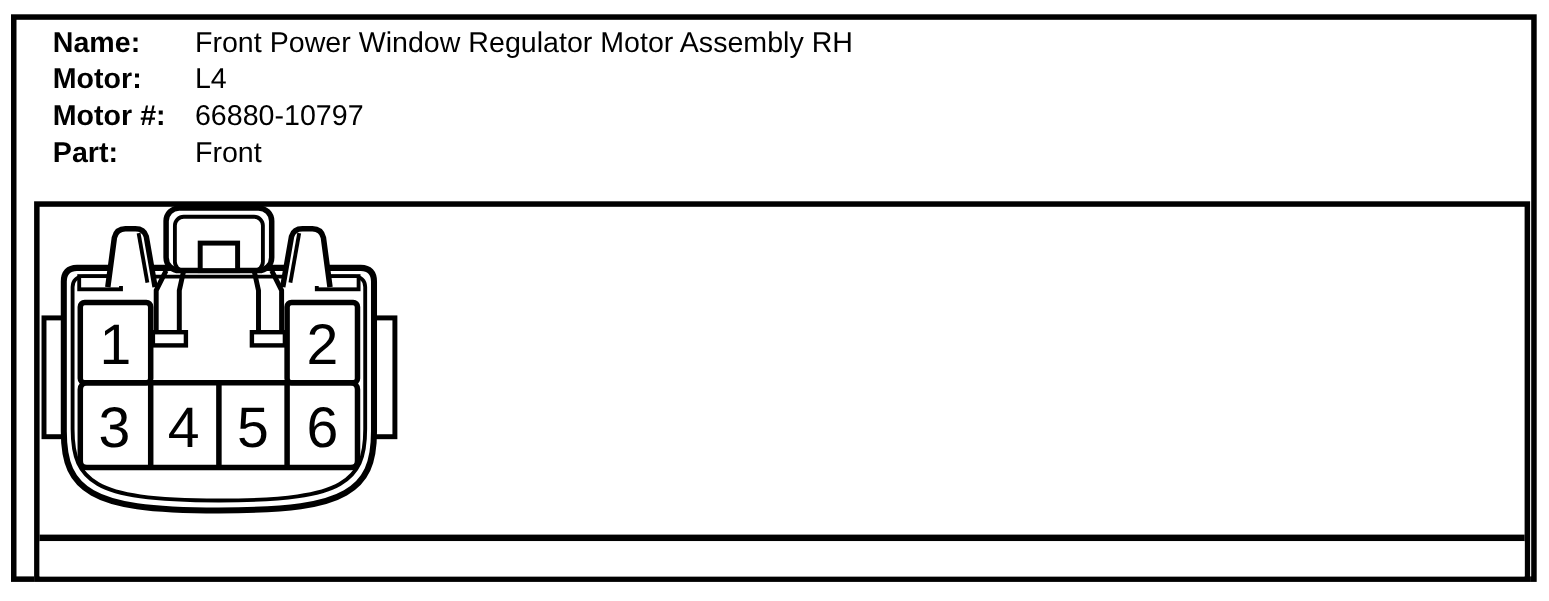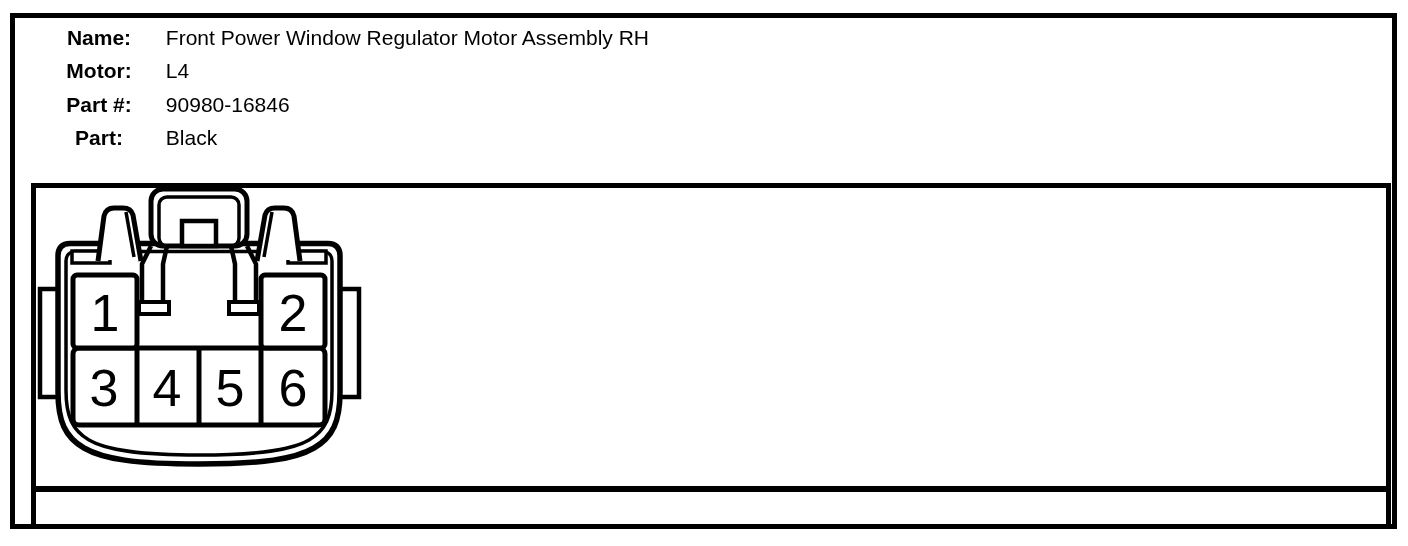--- a/index.html
+++ b/index.html
@@ -23,26 +23,25 @@
     width: 1387px; height: 516px;
     border: 5px solid #000000;
   }
   .header-fields {
     position: absolute;
     left: 38px; top: 27px;
     width: 1300px;
   }
   .field-row {
     position: absolute;
-    left: 0;
+    left: 10px;
     height: 24px;
     white-space: nowrap;
-    font-size: 21px;
+    font-size: 26px;
     line-height: 22px;
-    text-align: center;
   }
   .field-row.r0 { top: 0px; }
   .field-row.r1 { top: 33px; }
   .field-row.r2 { top: 67px; }
   .field-row.r3 { top: 100px; }
   .field-label {
     display: inline-block;
     width: 122px;
     font-weight: bold;
     letter-spacing: 0px;
@@ -94,26 +93,26 @@
   <div class="header-fields">
     <div class="field-row r0">
       <span class="field-label">Name:</span>
       <span class="field-value">Front Power Window Regulator Motor Assembly RH</span>
     </div>
     <div class="field-row r1">
       <span class="field-label">Motor:</span>
       <span class="field-value">L4</span>
     </div>
     <div class="field-row r2">
-      <span class="field-label">Part #:</span>
-      <span class="field-value">90980-16846</span>
+      <span class="field-label">Motor #:</span>
+      <span class="field-value">66880-10797</span>
     </div>
     <div class="field-row r3">
       <span class="field-label">Part:</span>
-      <span class="field-value">Black</span>
+      <span class="field-value">Front</span>
     </div>
   </div>
 
   <div class="diagram-box">
     <div class="diagram-footer-divider"></div>
     <div class="diagram-footer-strip"></div>
   </div>
 
   <svg class="connector-svg" viewBox="30 180 350 300" xmlns="http://www.w3.org/2000/svg">
 

